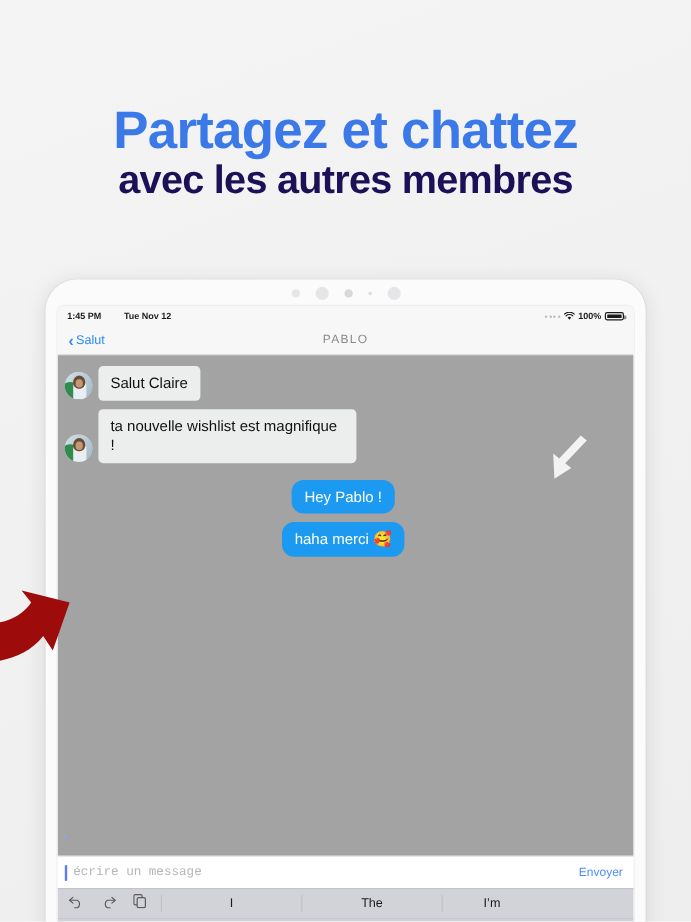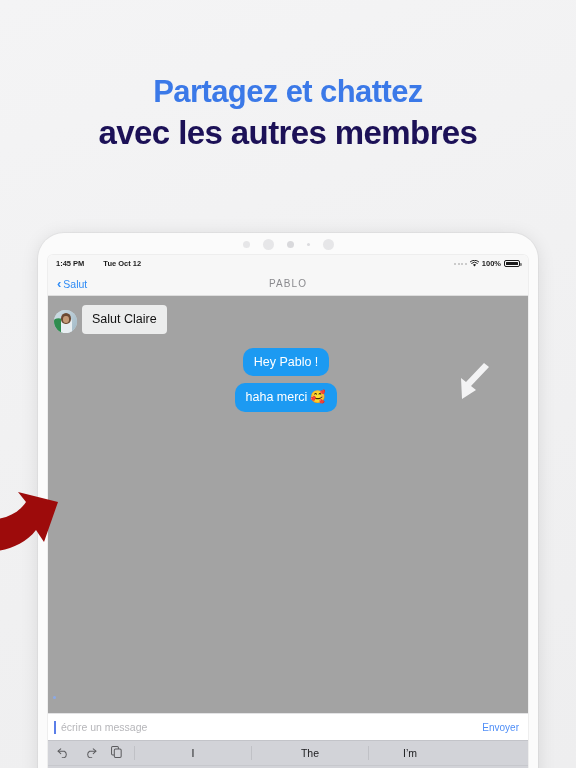--- a/index.html
+++ b/index.html
@@ -12,22 +12,23 @@
 
   
   .headline {
     position:absolute; top:72px; left:0; width:576px;
     text-align:center;
     font-weight:bold;
     letter-spacing:-0.6px;
   }
   .headline .l1 {
     display:block;
-    font-size:31px; line-height:40px;
+    font-size:44px; line-height:40px;
     color:#3b79e8;
+    margin-top:17px;
   }
   .headline .l2 {
     display:block;
     font-size:33px; line-height:42px;
     color:#1c1157;
   }
 
   
   .tablet {
     position:absolute;
@@ -140,21 +141,21 @@
 
   
   .inputbar {
     flex:0 0 27px; height:27px;
     background:#ffffff;
     border-top:1px solid #e3e3e5;
     display:flex; align-items:center;
     padding:0 9px 0 6px;
   }
   .caret { width:2px; height:13px; background:#5b7ee8; margin-right:5px; flex:0 0 2px; }
-  .msg-input { flex:1 1 auto; font-size:10.5px; color:#b6b6ba; }
+  .msg-input { flex:1 1 auto; font-size:10.5px; color:#b6b6ba;font-family:Liberation Mono, monospace; }
   .send-btn { font-size:10px; color:#4f8ef7; cursor:pointer; }
 
   
   .keyboard {
     flex:0 0 53px;
     background:#d2d3d8;
     display:flex; flex-direction:column;
     border-top:1px solid #c3c4c9;
   }
   .kb-toolbar {
@@ -201,21 +202,21 @@
     <i class="dot-c"></i>
     <i class="dot-d"></i>
     <i class="dot-e"></i>
   </div>
 
   <div class="screen">
 
     <div class="statusbar">
       <div class="sb-left">
         <span>1:45 PM</span>
-        <span>Tue Oct 12</span>
+        <span>Tue Nov 12</span>
       </div>
       <div class="sb-right">
         <span class="sig-dots">
           <i></i>
             <i></i>
             <i></i>
             <i></i>
         </span>
         <span class="wifi">
           <svg width="9" height="7" viewBox="0 0 16 12">
@@ -252,20 +253,30 @@
         <div class="avatar">
           <span class="a-sky"></span>
             <span class="a-green"></span>
           <span class="a-body"></span>
             <span class="a-head"></span>
             <span class="a-face"></span>
         </div>
         <div class="bubble in">Salut Claire</div>
       </div>
 
+      <div class="row">
+        <div class="avatar">
+          <span class="a-sky"></span>
+            <span class="a-green"></span>
+          <span class="a-body"></span>
+            <span class="a-head"></span>
+            <span class="a-face"></span>
+        </div>
+        <div class="bubble in">ta nouvelle wishlist est magnifique !</div>
+      </div>
 
       <div class="row out" style="margin-top:14px;">
         <div class="bubble out">Hey Pablo !</div>
       </div>
 
       <div class="row out">
         <div class="bubble out">haha merci 🥰</div>
       </div>
 
 

